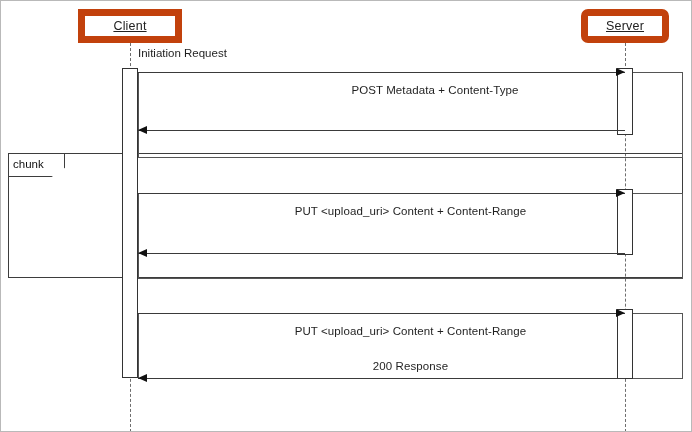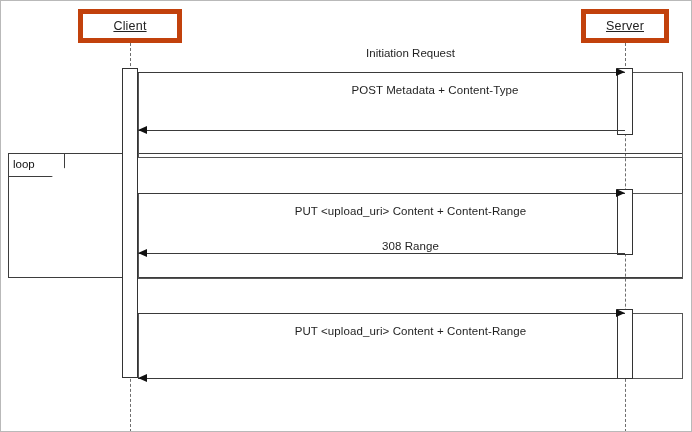--- a/index.html
+++ b/index.html
@@ -28,21 +28,21 @@
     height: 432px;
     box-sizing: border-box;
     border: 1px solid #b9b9b9;
     pointer-events: none;
   }
 
   
   .participant-box {
     position: absolute;
     box-sizing: border-box;
-    border: 5px solid #c2410c;
+    border: 7px solid #c2410c;
     background: #ffffff;
     display: flex;
     align-items: center;
     justify-content: center;
   }
   .participant-label {
     font-size: 12.5px;
     color: #222222;
     text-decoration: underline;
     letter-spacing: 0.2px;
@@ -102,21 +102,21 @@
     box-sizing: border-box;
     border: 1px solid #555555;
     background: transparent;
     pointer-events: none;
   }
   .section-title {
     position: absolute;
     font-size: 11.5px;
     color: #1f1f1f;
     white-space: nowrap;
-    text-align: center;
+    text-align: left;
   }
 
   
   .fragment-box {
     position: absolute;
     box-sizing: border-box;
     border: 1px solid #3d3d3d;
     background: transparent;
   }
   .fragment-tab {
@@ -135,31 +135,31 @@
 <body>
 
 <div id="diagram">
 
   <div class="lifeline" style="left:130px; top:43px; height:389px;"></div>
   <div class="lifeline" style="left:625px; top:43px; height:389px;"></div>
 
   <div class="participant-box" style="left:78px; top:9px; width:104px; height:34px;">
     <span class="participant-label">Client</span>
   </div>
-  <div class="participant-box" style="left:581px; top:9px; width:88px; height:34px;">
+  <div class="participant-box" style="left:581px; top:9px; width:88px; height:34px;border-radius:7px;">
     <span class="participant-label">Server</span>
   </div>
 
   <div class="fragment-box" style="left:8px; top:153px; width:675px; height:125px;"></div>
 
   <div class="fragment-tab" style="left:9px; top:154px; width:56px; height:23px;
               border-right:1px solid #3d3d3d; border-bottom:1px solid #3d3d3d;
               -webkit-clip-path: polygon(0 0, 100% 0, 100% 60%, 76% 100%, 0 100%);
               clip-path: polygon(0 0, 100% 0, 100% 60%, 76% 100%, 0 100%);"></div>
-  <span class="fragment-tab-label" style="left:13px; top:158px;">loop</span>
+  <span class="fragment-tab-label" style="left:13px; top:158px;">chunk</span>
 
   <div class="section-box" style="left:138px; top:72px; width:545px; height:86px;"></div>
   <span class="section-title" style="left:138px; top:47px; width:545px;">Initiation Request</span>
 
   <div class="section-box" style="left:138px; top:193px; width:545px; height:86px;"></div>
 
   <div class="section-box" style="left:138px; top:313px; width:545px; height:66px;"></div>
 
   <div class="activation" style="left:122px; top:68px; width:16px; height:310px;"></div>
   <div class="activation" style="left:617px; top:68px; width:16px; height:67px;"></div>
@@ -172,24 +172,24 @@
 
   <div class="msg-line" style="left:138px; top:130px; width:487px;"></div>
   <div class="arrowhead left" style="left:138px; top:126px;"></div>
 
   <div class="msg-line" style="left:138px; top:193px; width:487px;"></div>
   <div class="arrowhead right" style="left:616px; top:189px;"></div>
   <span class="msg-label" style="left:138px; top:205px; width:545px;">PUT &lt;upload_uri&gt; Content + Content-Range</span>
 
   <div class="msg-line" style="left:138px; top:253px; width:487px;"></div>
   <div class="arrowhead left" style="left:138px; top:249px;"></div>
-  <span class="msg-label" style="left:138px; top:240px; width:545px;">308 Range</span>
 
   <div class="msg-line" style="left:138px; top:313px; width:487px;"></div>
   <div class="arrowhead right" style="left:616px; top:309px;"></div>
   <span class="msg-label" style="left:138px; top:325px; width:545px;">PUT &lt;upload_uri&gt; Content + Content-Range</span>
 
   <div class="msg-line" style="left:138px; top:378px; width:487px;"></div>
   <div class="arrowhead left" style="left:138px; top:374px;"></div>
+  <span class="msg-label" style="left:138px; top:360px; width:545px;">200 Response</span>
 
   <div class="canvas-border"></div>
 
 </div>
 
 </body></html>

